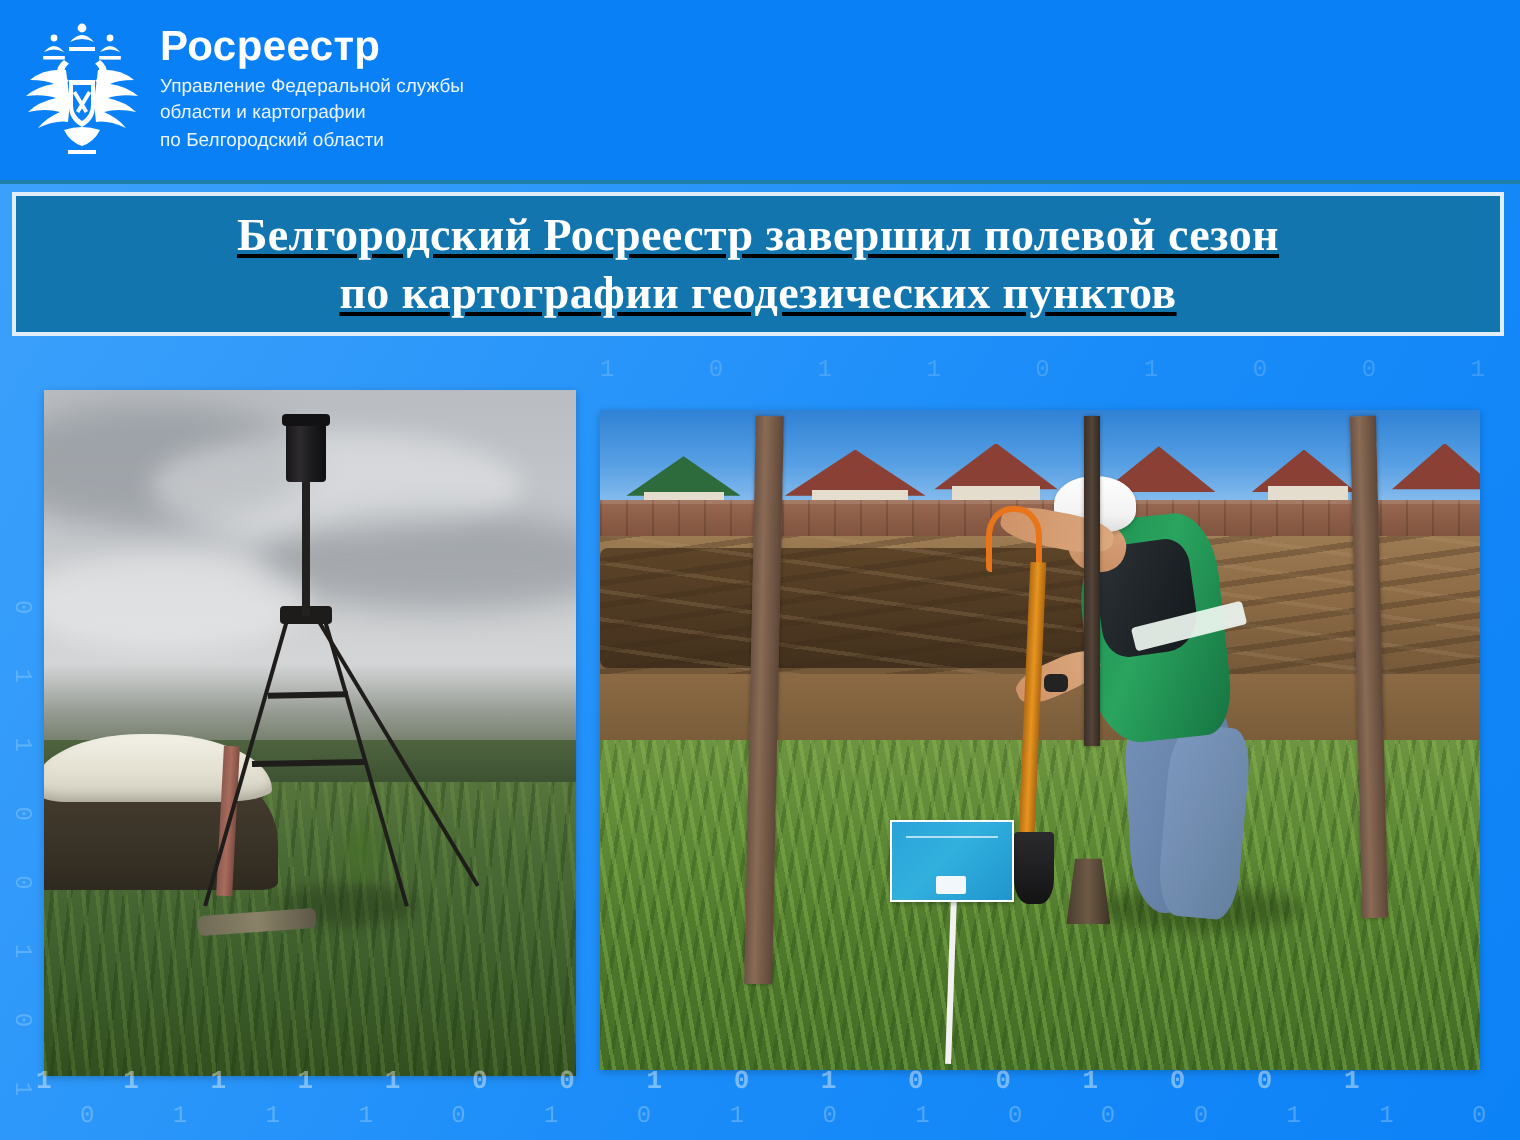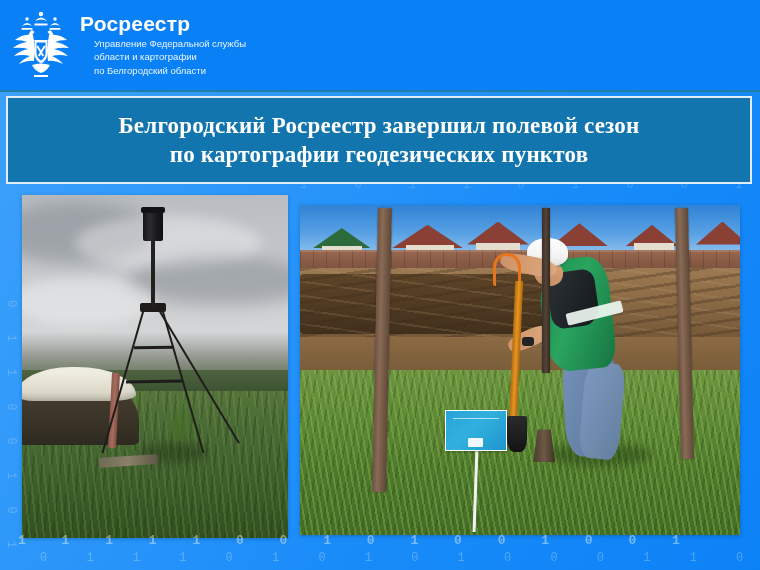--- a/index.html
+++ b/index.html
@@ -82,34 +82,35 @@
     letter-spacing: 0.2px;
     line-height: 1.05;
     margin-bottom: 2px;
   }
   .brand-sub {
     font-size: 9.5px;
     line-height: 1.42;
     color: #eaf4ff;
     max-width: 230px;
   }
-  .brand-sub div { white-space: nowrap; margin-left: 14px; }
+  .brand-sub div { white-space: nowrap; }
 
   
   .title-banner {
     position: absolute;
     left: 6px; top: 96px;
-    width: 746px; height: 88px;
+    width: 746px; height: 72px;
     background: #1275ad;
     border: 2px solid #dfeef8;
     box-sizing: border-box;
     display: flex;
     flex-direction: column;
     align-items: center;
     justify-content: center;
+    text-decoration: underline;
   }
   .title-line {
     font-family: "Liberation Serif", serif;
     font-weight: bold;
     color: #ffffff;
     font-size: 23px;
     line-height: 1.27;
     text-align: center;
     letter-spacing: 0.2px;
   }

